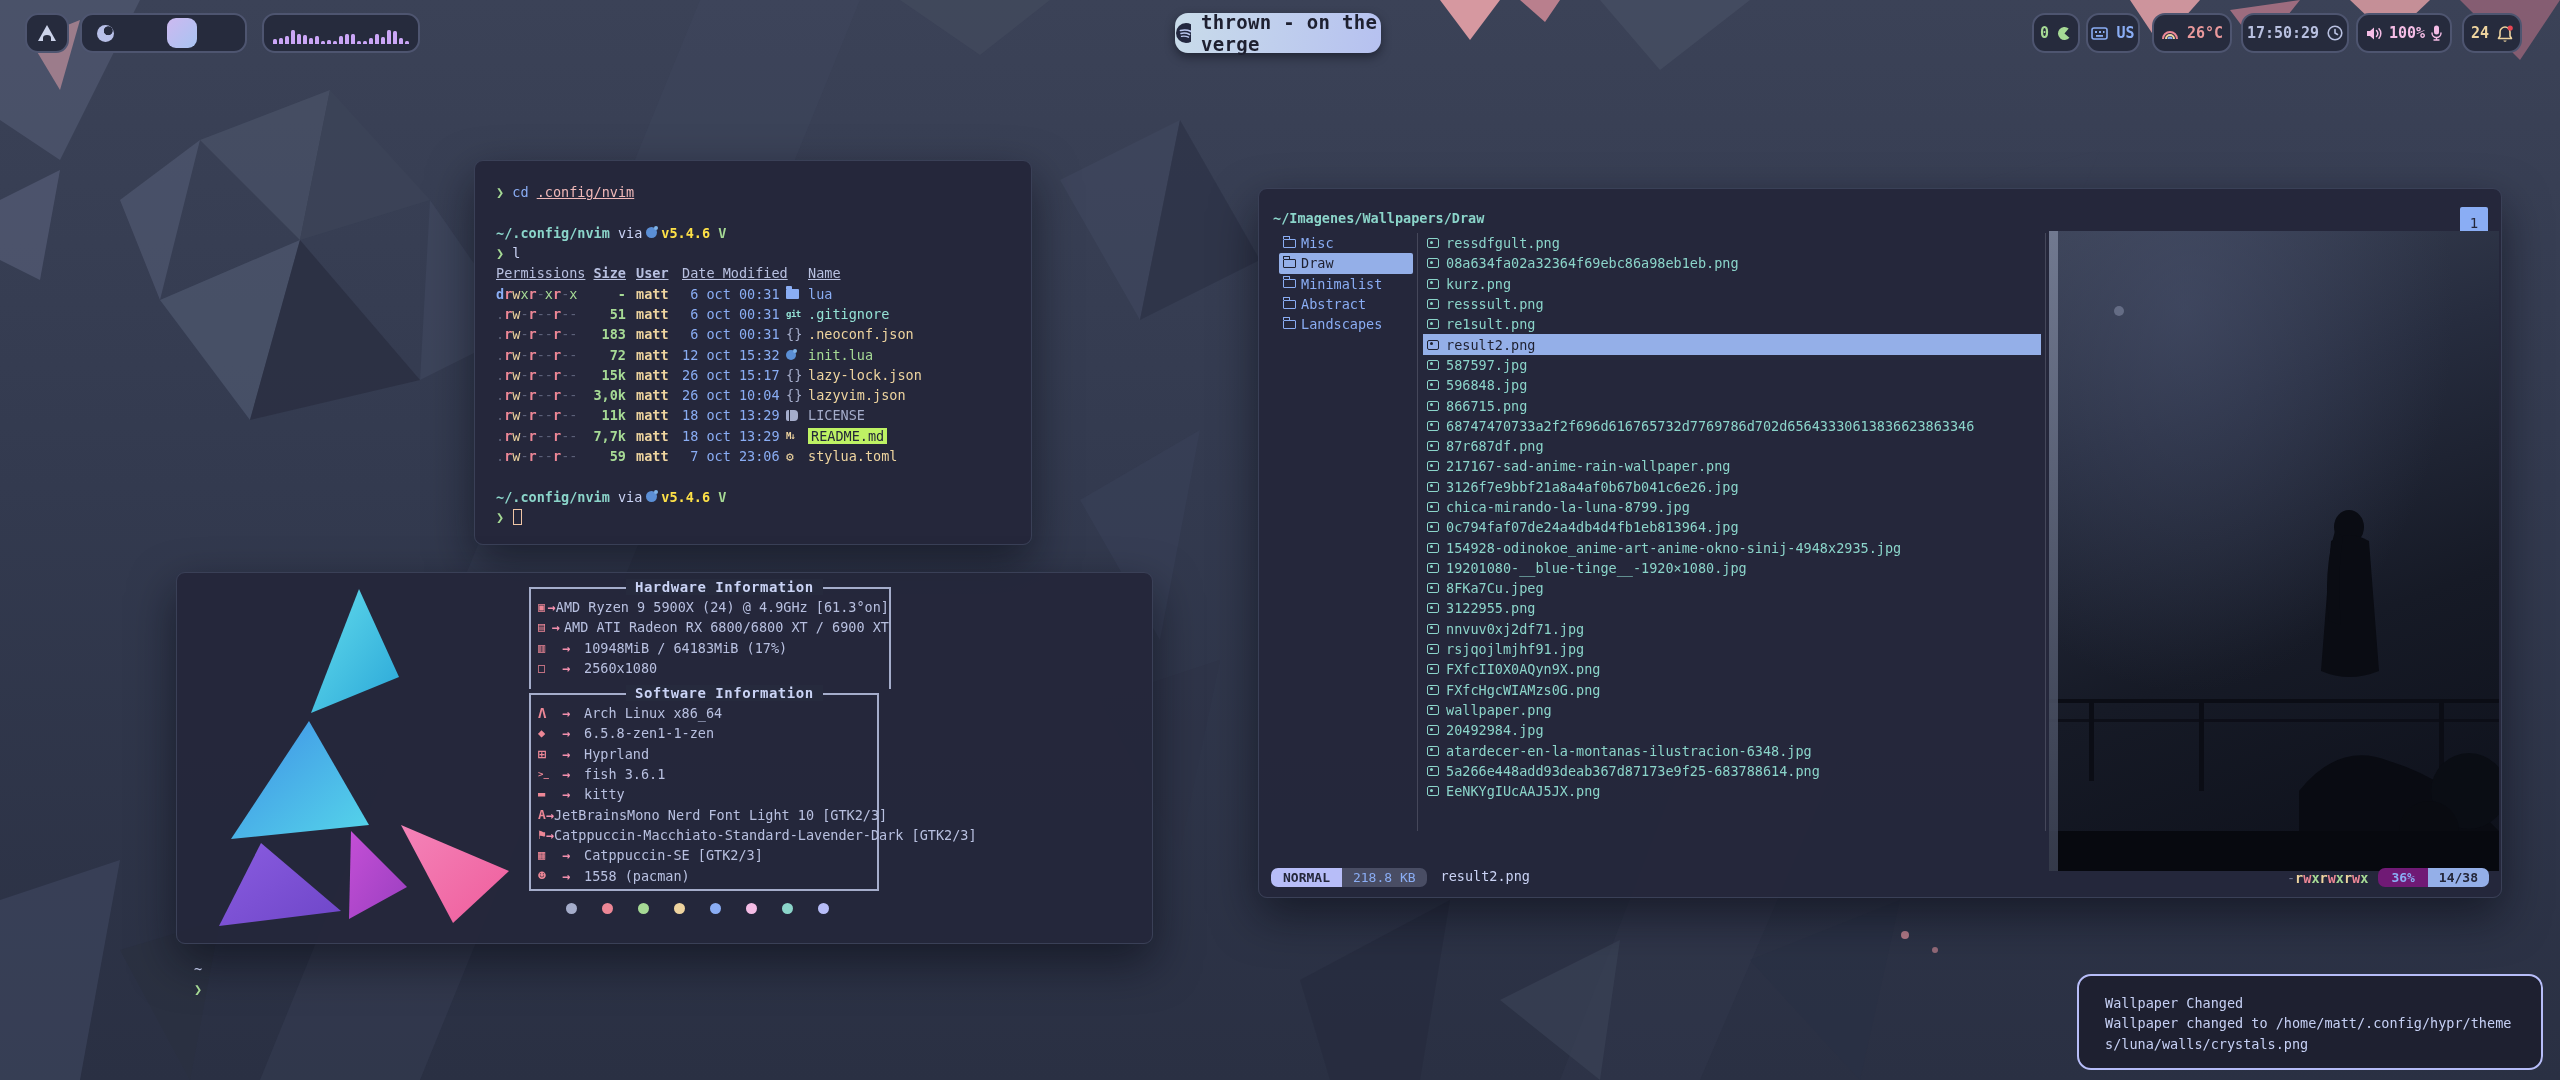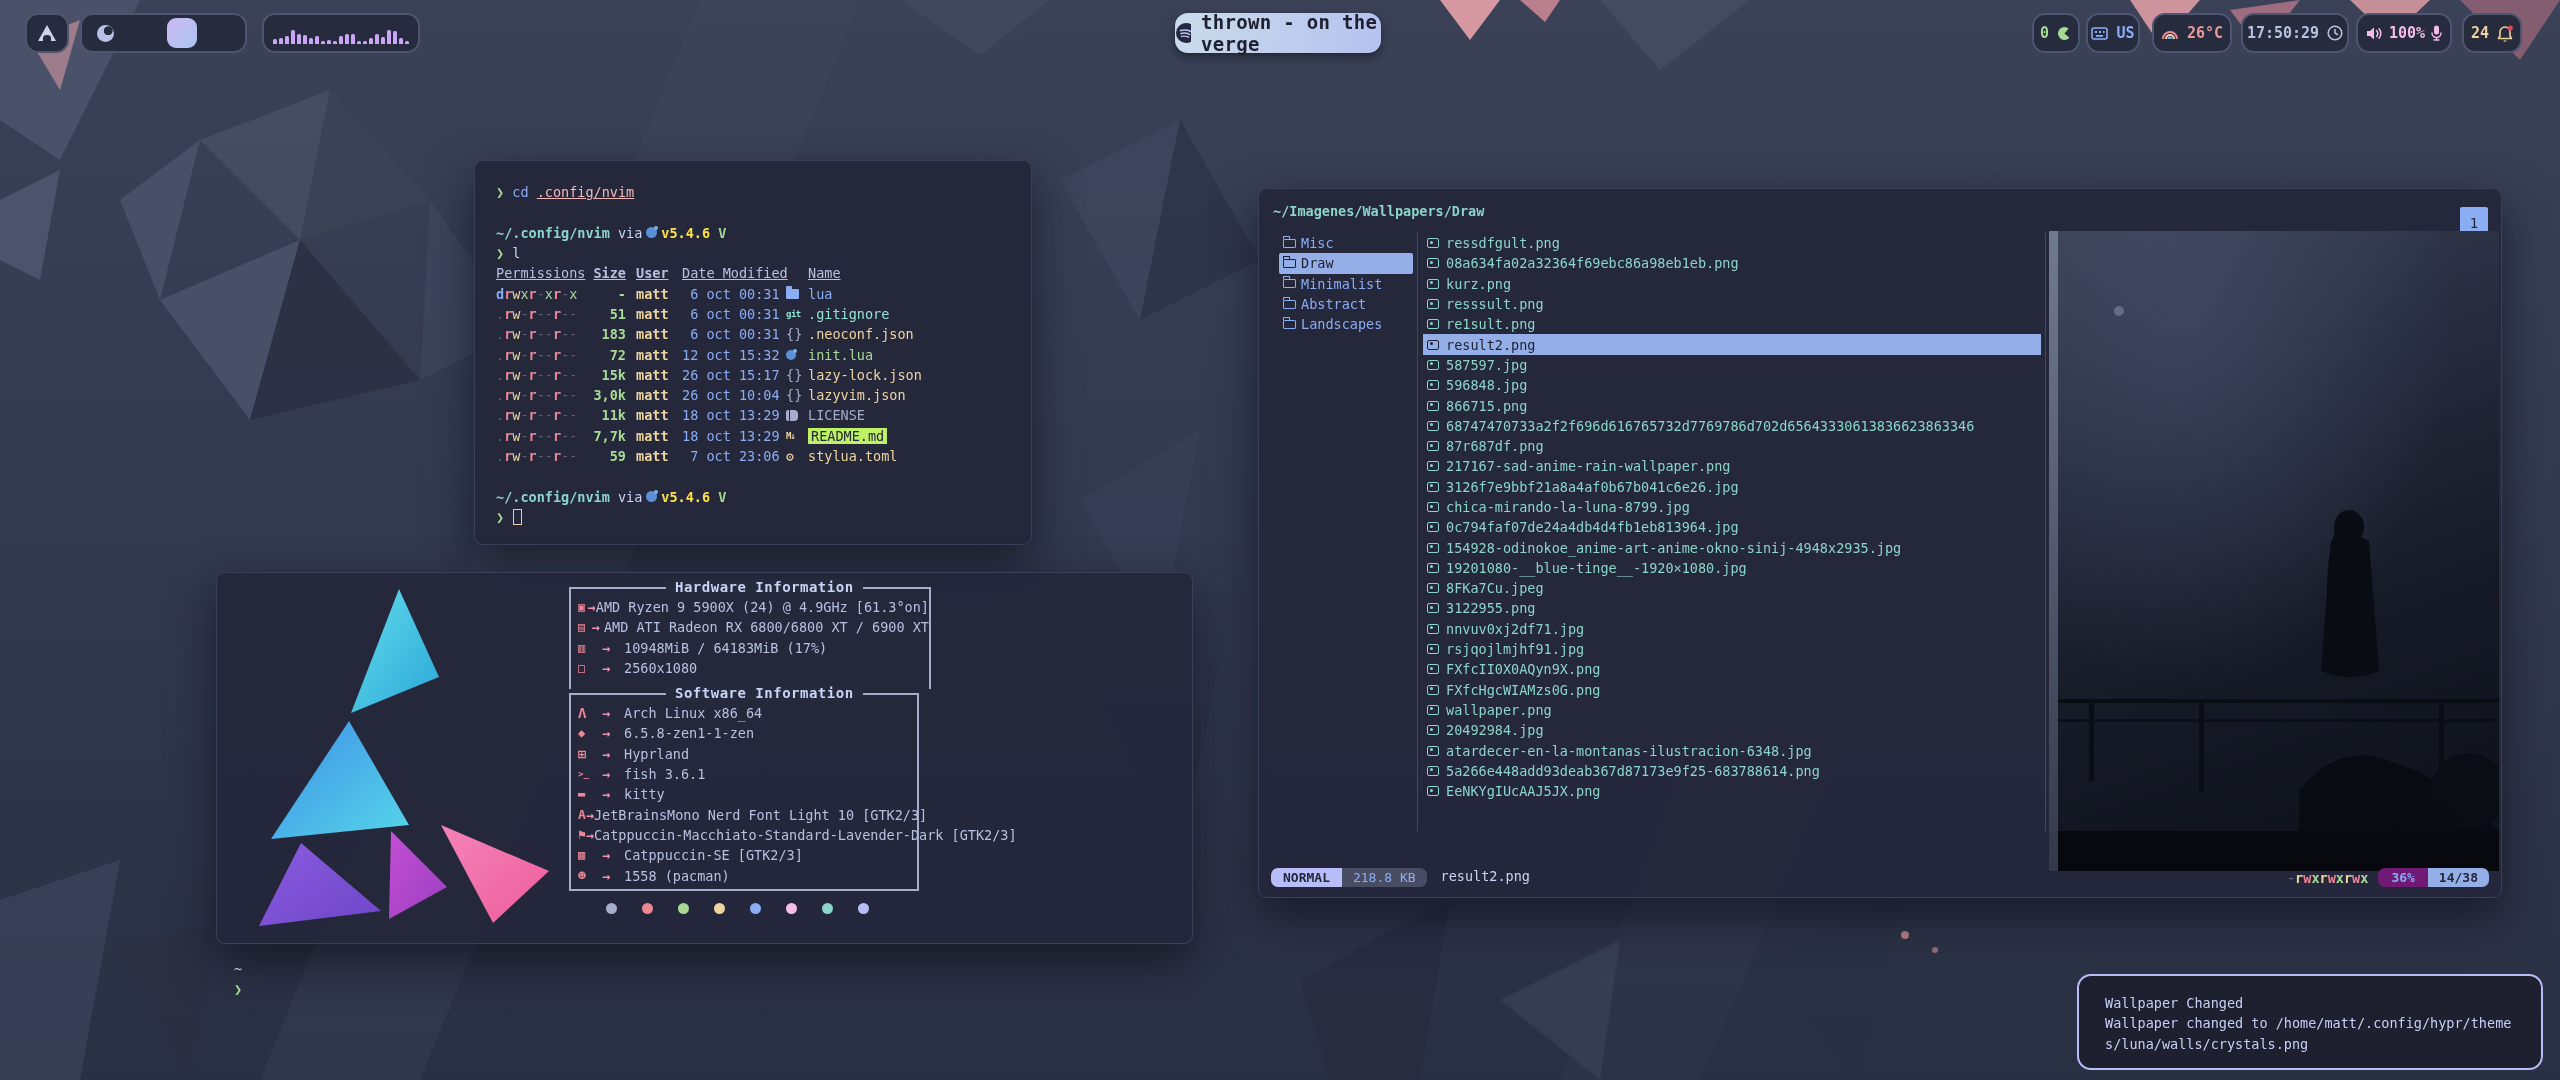--- a/index.html
+++ b/index.html
@@ -76,21 +76,21 @@
 .tic-lua::after{content:"";position:absolute;right:-1px;top:-1px;width:4px;height:4px;border-radius:50%;background:#7fb3e8;}
 .tic-book{width:12px;height:11px;background:#a5adcb;border-radius:2px 4px 4px 2px;position:relative;}
 .tic-book::before{content:"";position:absolute;left:2.5px;top:0;width:1.5px;height:100%;background:#24273a;}
 .tic-markdown{color:#eed49f;font-size:9px;font-weight:bold;letter-spacing:-1px}
 .tic-markdown::before{content:"M↓"}
 .tic-gear{color:#eed49f;font-size:13px}
 .tic-gear::before{content:"⚙"}
 .cursor { display:inline-block; width:9px; height:16px; border:1.5px solid #f0c6a6; margin-left:9px; }
 
 
-.fetch { left:176px; top:572px; width:977px; height:372px; font-size:13.5px; color:#b8c0e0;margin-left:40px; }
+.fetch { left:176px; top:572px; width:977px; height:372px; font-size:13.5px; color:#b8c0e0; }
 .fetch-logo { position:absolute; left:14px; top:8px; }
 .fbox { position:absolute; border:2px solid #a5adcb; }
 .fbox-title { position:absolute; top:-10px; left:95px; background:#262a3d; padding:0 9px;
   color:#cad3f5; font-weight:bold; font-size:14px; letter-spacing:.5px; white-space:nowrap; }
 .hwbox { left:352px; top:14px; width:362px; height:102px; border-bottom:none; }
 .swbox { left:352px; top:120px; width:350px; height:198px; }
 .frow { height:20.3px; display:flex; align-items:center; padding-left:7px; white-space:pre; }
 .fi { width:24px; color:#ed8796; font-size:12px; font-weight:bold; display:inline-flex; }
 .fi-cpu::before{content:"▣"} .fi-gpu::before{content:"▤"} .fi-memory::before{content:"▥"}
 .fi-display::before{content:"□"} .fi-arch::before{content:"Λ";font-size:14px}
@@ -98,21 +98,21 @@
 .fi-shell::before{content:">_";font-size:9px} .fi-terminal::before{content:"▬"}
 .fi-font::before{content:"A";font-size:13px} .fi-theme::before{content:"⚑";font-size:13px}
 .fi-icons::before{content:"▦"} .fi-packages::before{content:"☻";font-size:13px}
 .farrow { color:#f28fad; font-weight:bold; width:22px; }
 .palette { position:absolute; left:389px; top:330px; display:flex; gap:25px; }
 .dot { width:11px; height:11px; border-radius:50%; display:inline-block; }
 .fetch-prompt { position:absolute; left:17px; top:386px; }
 
 
 .yazi { left:1258px; top:188px; width:1244px; height:710px; font-size:13.5px; }
-.yz-path { position:absolute; left:14px; top:14px; color:#8bd5ca; font-weight:bold; }
+.yz-path { position:absolute; left:14px; top:21px; color:#8bd5ca; font-weight:bold; }
 .yz-tab { position:absolute; left:1201px; top:18px; width:28px; height:31px; background:#8aadf4;
   color:#24273a; display:flex; align-items:center; justify-content:center; font-size:14px; border-radius:2px; }
 .yz-divider { position:absolute; top:44px; width:1px; height:598px; background:#45475a; }
 .yz-side { position:absolute; left:20px; top:44px; width:134px; }
 .yz-side-item { height:20.3px; display:flex; align-items:center; color:#8aadf4; padding-left:4px; }
 .yz-side-item.selected { background:#94afe8; color:#1e2030; border-radius:2px; }
 .fic-folder { width:13px; height:9px; border:1.5px solid currentColor; border-radius:1px;
   position:relative; margin-right:5px; flex:none; }
 .fic-folder::before { content:""; position:absolute; top:-4px; left:-1px; width:5px; height:2px;
   border:1.5px solid currentColor; border-bottom:none; border-radius:1px 1px 0 0; }

